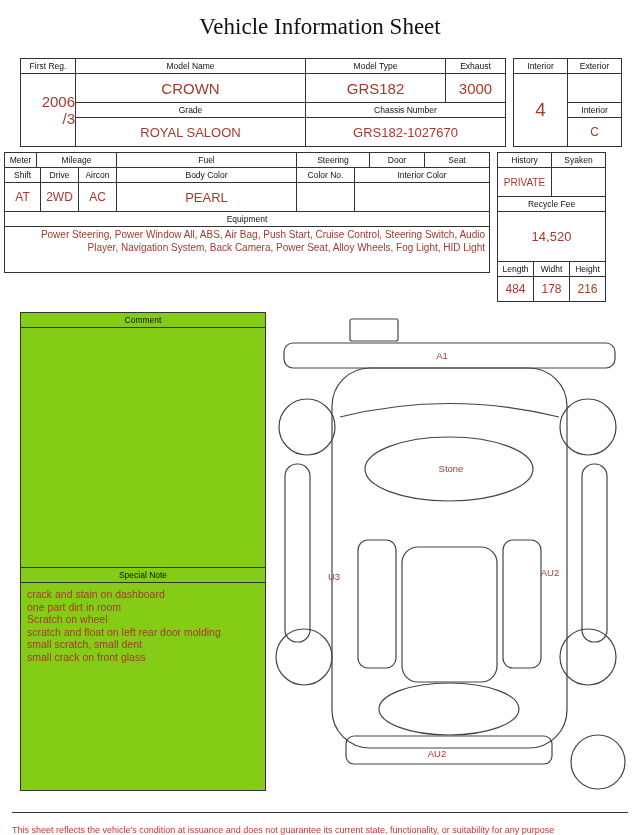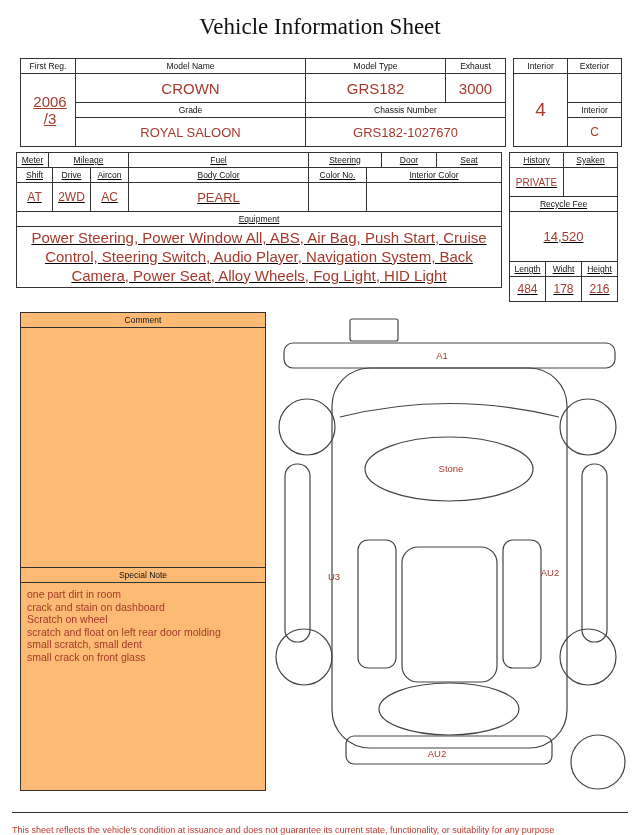--- a/index.html
+++ b/index.html
@@ -11,30 +11,30 @@
   table { border-collapse:collapse; table-layout:fixed; background:#fff; }
   td { border:1px solid #333; overflow:hidden; vertical-align:middle; }
   .hdr td { height:15px; font-size:8.5px; text-align:center; color:#111; white-space:nowrap; }
   .vrow td { height:29px; }
   .val { color:#a63a2c; text-align:center; white-space:nowrap; }
   .v15 { font-size:15px; }
   .v14 { font-size:13px; }
   .v12 { font-size:12px; }
   .v10 { font-size:10px; }
   .big4 { font-size:19px; color:#a63a2c; text-align:center; }
-  .firstreg { color:#a63a2c; font-size:15px; text-align:center; padding-left:4px; line-height:1.15; vertical-align:middle;text-decoration:underline; }
+  .firstreg { color:#a63a2c; font-size:15px; text-align:right; padding-left:4px; line-height:1.15; vertical-align:middle; }
   .stack { margin-top:-1px; }
   .topflex { position:absolute; display:flex; gap:7px; }
   #top-section { left:20px; top:58px; }
-  #spec-section { left:16px; top:152px;text-decoration:underline; }
+  #spec-section { left:4px; top:152px; }
   .equip-cell { height:46px; vertical-align:top; padding:2px 4px; white-space:normal;
-                font-size:15px; line-height:1.25; color:#a63a2c; text-align:center; }
+                font-size:10px; line-height:1.25; color:#a63a2c; text-align:right; }
   .fee-cell { height:50px; }
   .lwh td { height:25px; }
-  .boxpanel { position:absolute; border:1px solid #333; background:#fdba74; }
+  .boxpanel { position:absolute; border:1px solid #333; background:#84cc16; }
   .boxhead { height:15px; border-bottom:1px solid #333; font-size:8.5px; text-align:center;
              line-height:15px; color:#111; }
   #comment-box { left:20px; top:312px; width:246px; height:256px; }
   #note-box { left:20px; top:567px; width:246px; height:224px; }
   .notes { padding:5px 6px; color:#a63a2c; font-size:10.5px; line-height:1.2; }
   #diagram { position:absolute; left:270px; top:312px; width:364px; height:482px; }
   #diagram svg { width:100%; height:100%; }
   .shape { fill:none; stroke:#444; stroke-width:1.2; }
   .diag-label { fill:#a63a2c; font-size:9.5px; font-family:"Liberation Sans", sans-serif; text-anchor:middle; }
   #footer { position:absolute; left:12px; top:812px; width:616px; border-top:1px solid #333;
@@ -217,22 +217,22 @@
   </div>
 
   <div class="boxpanel" id="comment-box">
     <div class="boxhead">Comment</div>
     <div class="notes"></div>
   </div>
 
   <div class="boxpanel" id="note-box">
     <div class="boxhead">Special Note</div>
     <div class="notes">
+      <div>crack and stain on dashboard</div>
       <div>one part dirt in room</div>
-      <div>crack and stain on dashboard</div>
       <div>Scratch on wheel</div>
       <div>scratch and float on left rear door molding</div>
       <div>small scratch, small dent</div>
       <div>small crack on front glass</div>
     </div>
   </div>
 
   <div id="diagram">
     <svg viewBox="0 0 364 482">
       <rect class="shape" x="80" y="7" width="48" height="22" rx="2"></rect>

